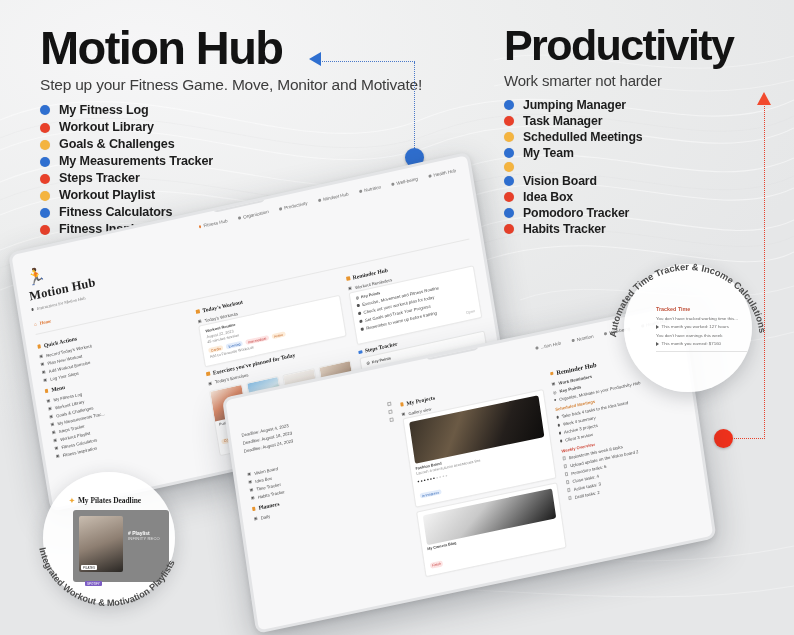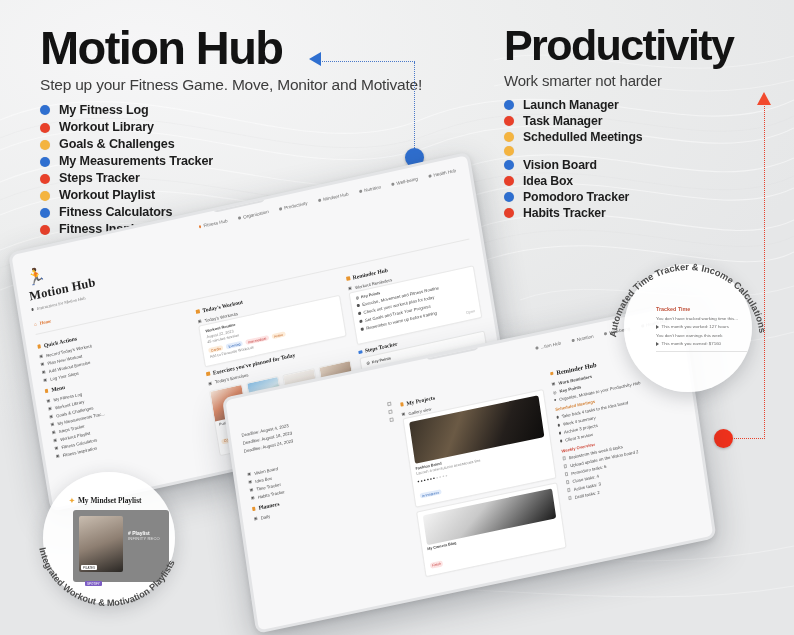--- a/index.html
+++ b/index.html
@@ -328,29 +328,33 @@
         </li>
       </ul>
   </div>
 
   <div class="head-right">
     <div class="title title-right">Productivity</div>
     <div class="subtitle subtitle-right">Work smarter not harder</div>
     <ul class="bullets right" id="right-list">
         <li>
           <span class="dot blue"></span>
-          <span>Launch Manager</span>
+          <span>Jumping Manager</span>
         </li>
         <li>
           <span class="dot red"></span>
           <span>Task Manager</span>
         </li>
         <li>
           <span class="dot amber"></span>
           <span>Schedulled Meetings</span>
+        </li>
+        <li>
+          <span class="dot blue"></span>
+          <span>My Team</span>
         </li>
         <li>
           <span class="dot amber"></span>
         </li>
         <li>
           <span class="dot blue"></span>
           <span>Vision Board</span>
         </li>
         <li>
           <span class="dot red"></span>
@@ -785,21 +789,21 @@
         </div>
       </div>
       <div class="laptop-base"></div>
     </div>
   </div>
 
   <div class="callout" id="callout-playlist">
     <div class="callout-inner">
       <div class="pl-title">
         <span class="pl-star">✦</span>
-        <span>My Mindset Playlist</span>
+        <span>My Pilates Deadline</span>
       </div>
       <div class="pl-card">
         <div class="pl-art">
           <span class="pl-badge">PILATES</span>
           <span class="pl-badge2">SPOTIFY</span>
         </div>
         <div class="pl-meta">
           <div class="l1"># Playlist</div>
           <div class="l2">INFINITY RECO</div>
         </div>

